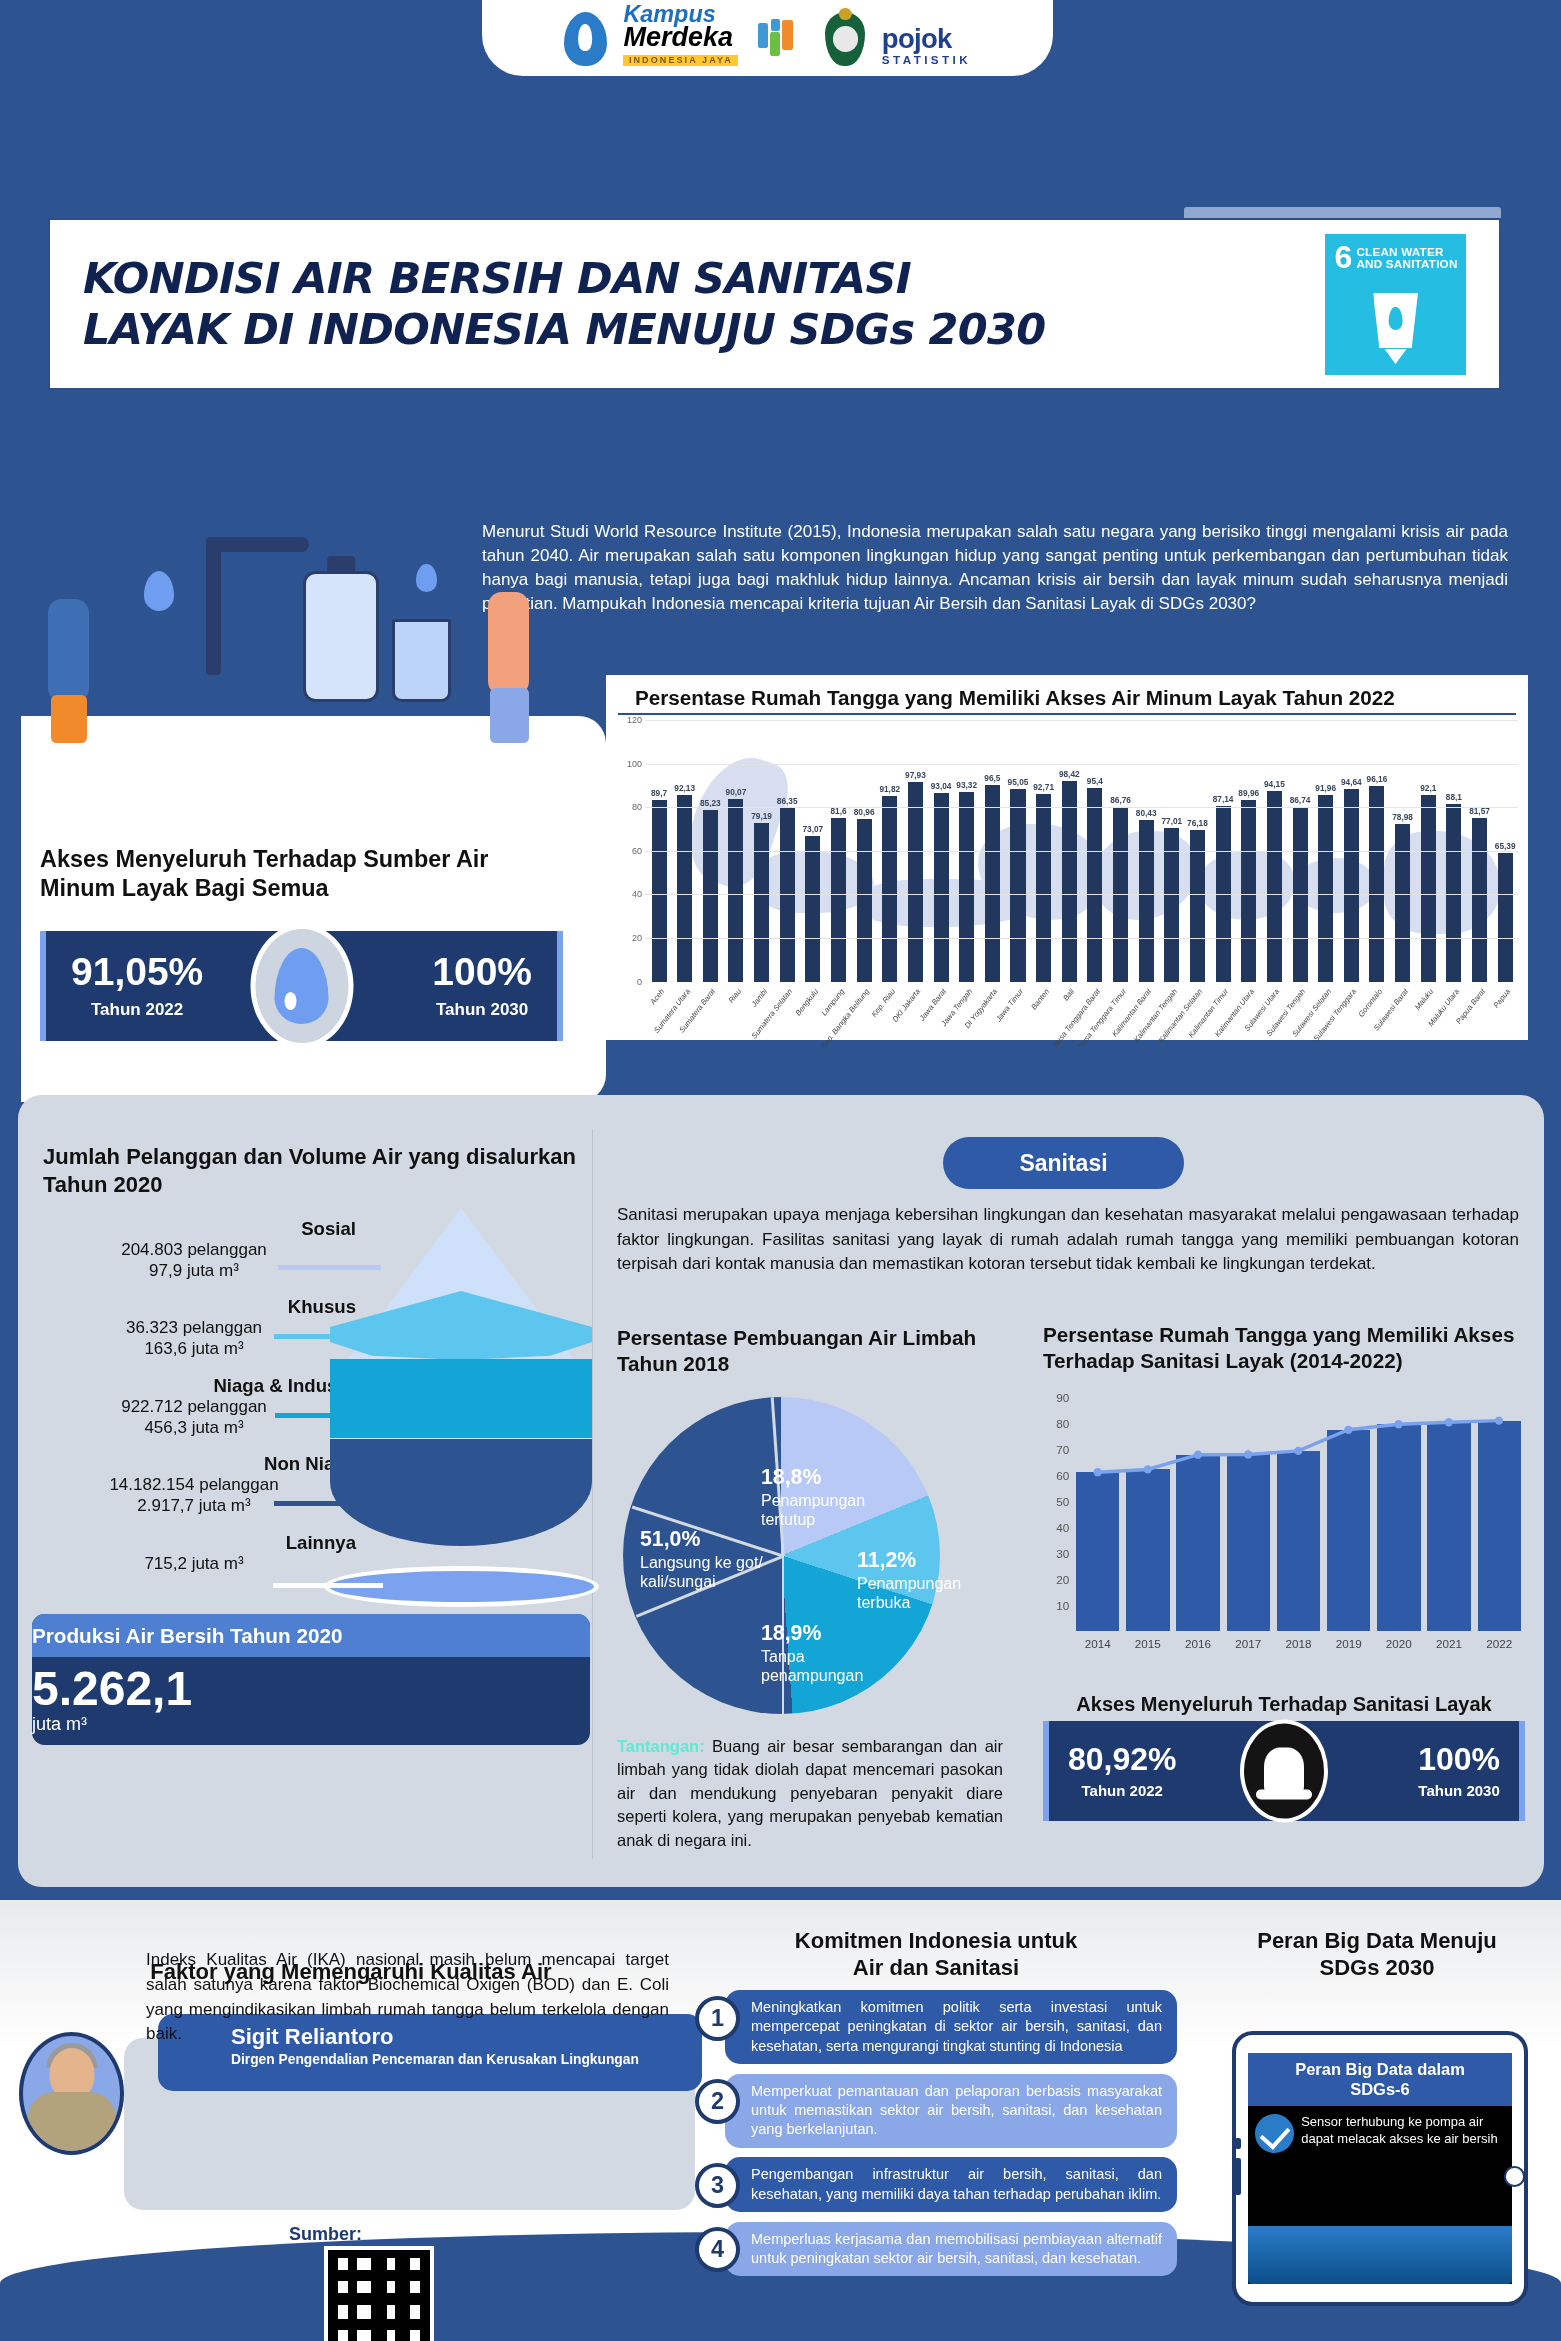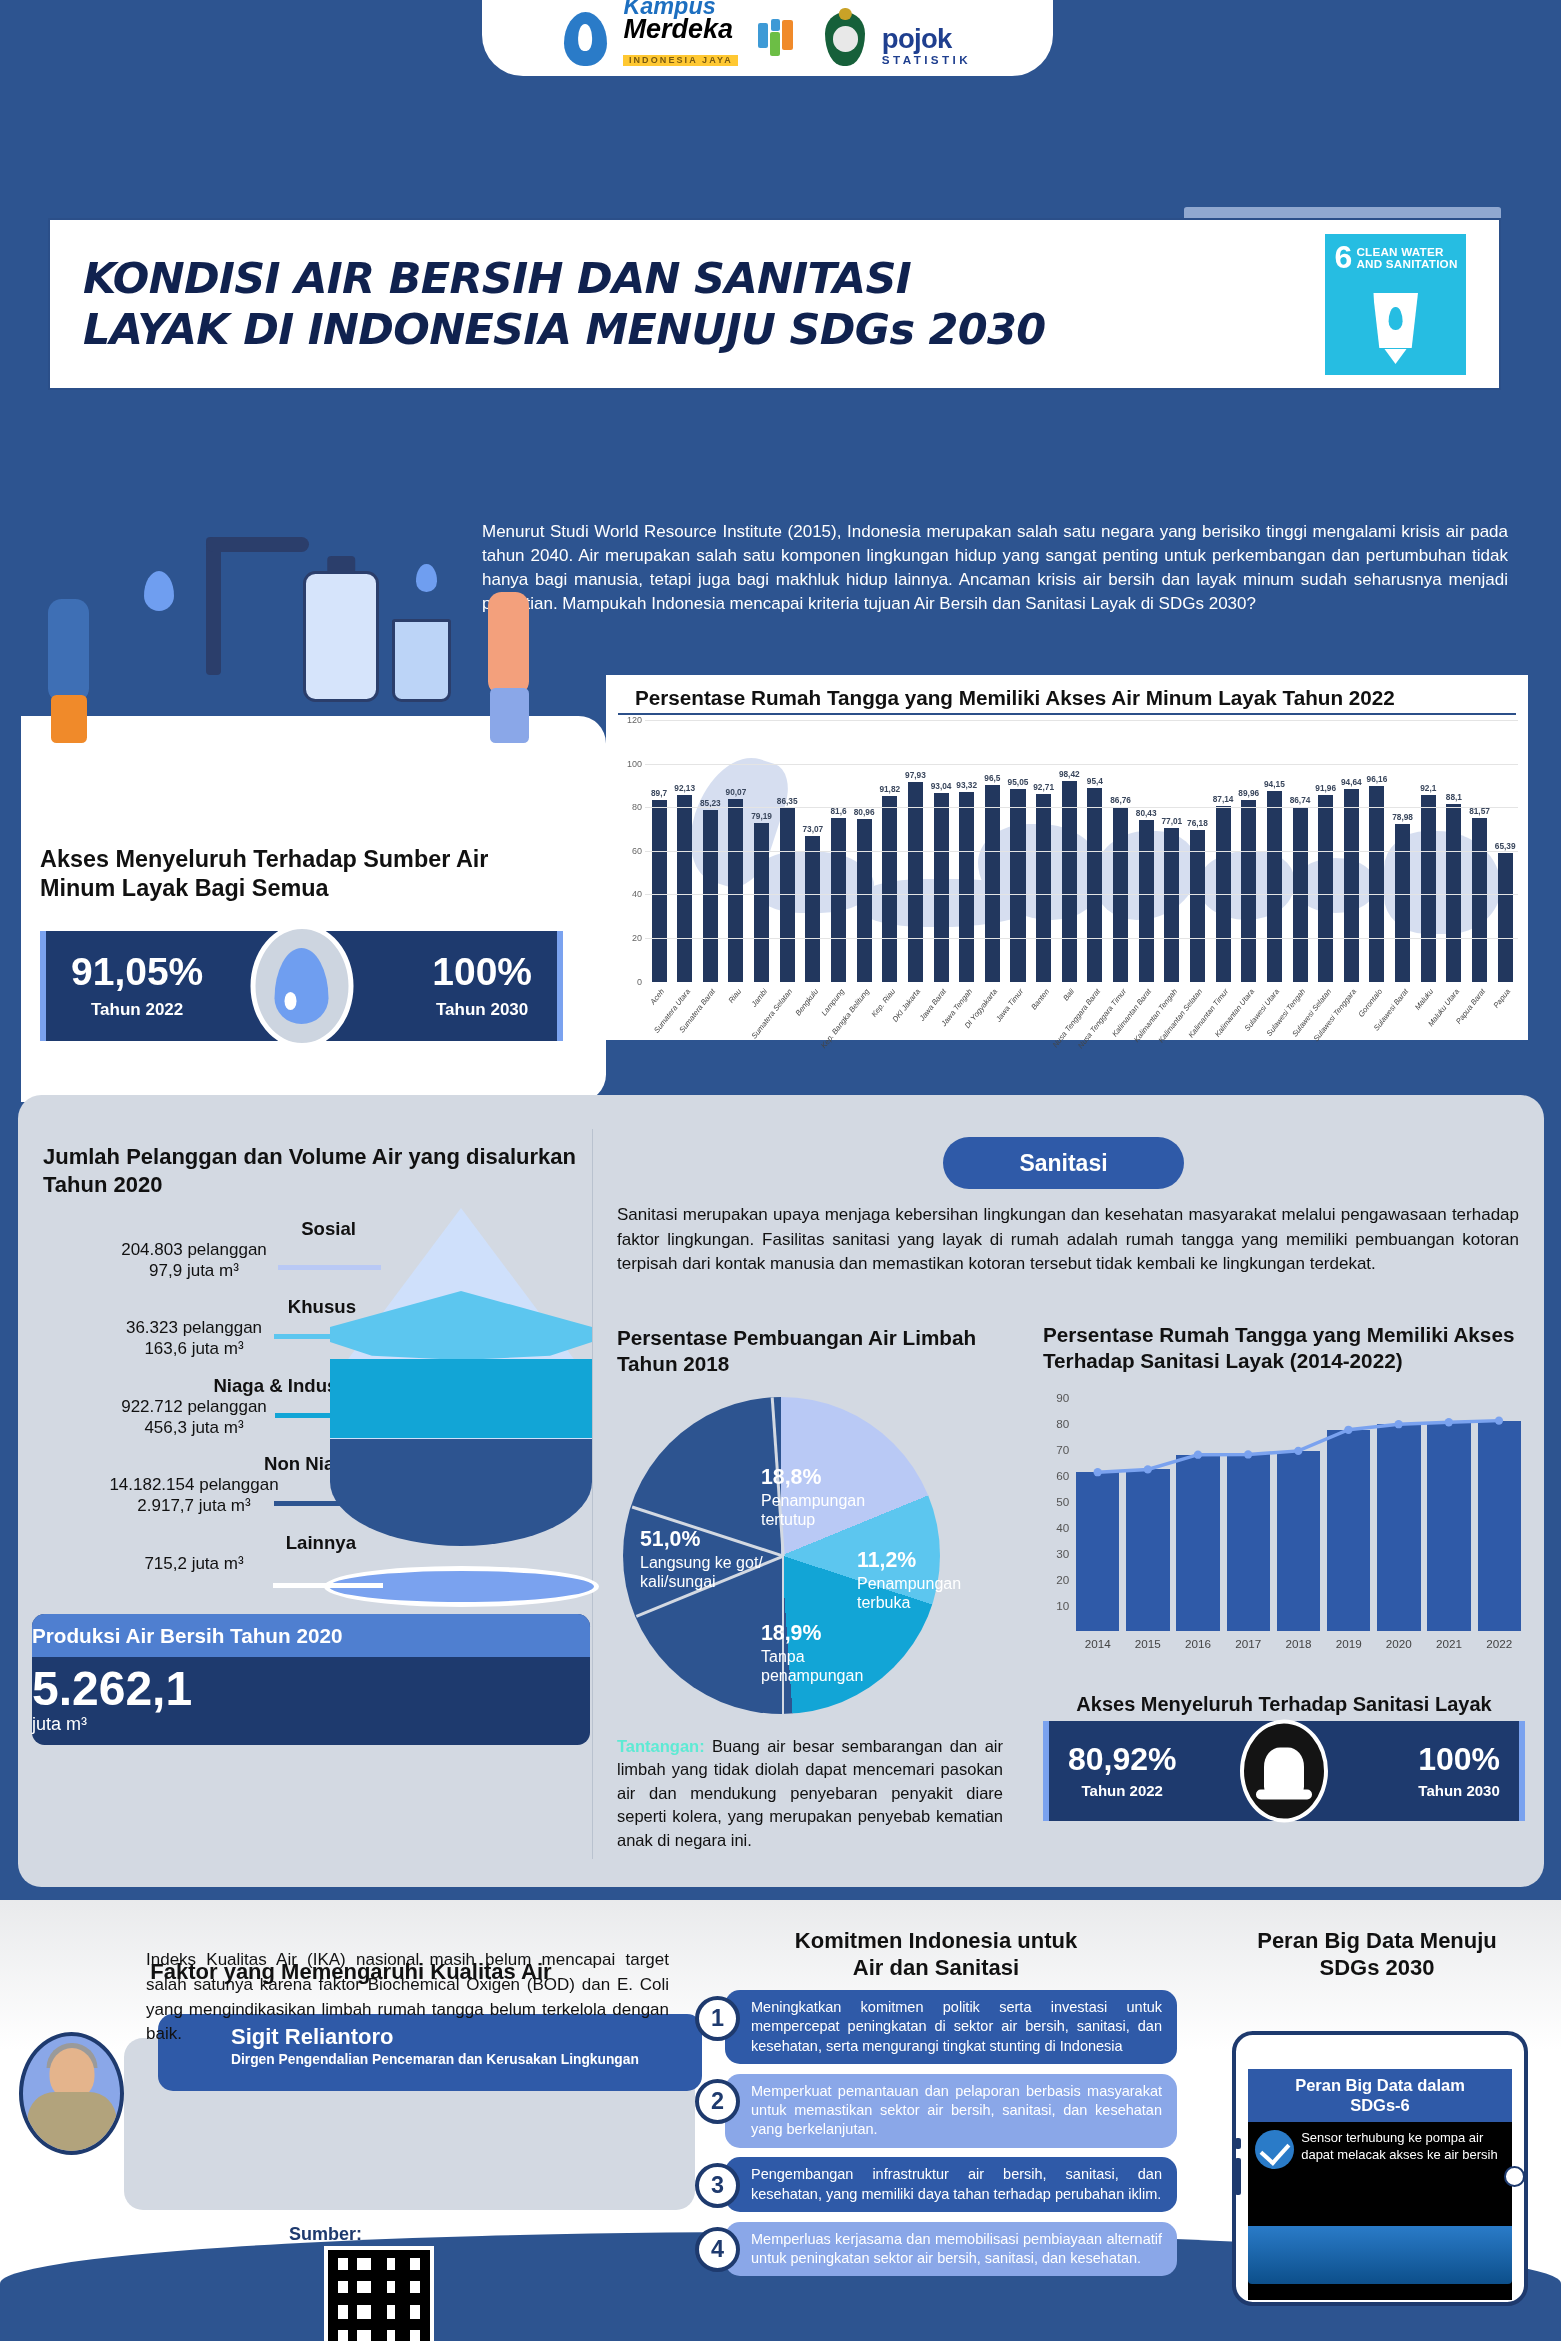--- a/index.html
+++ b/index.html
@@ -19,21 +19,21 @@
     padding-bottom:9.6px;
   }
   .logo-kemdik{ width:43px;height:54px;background:#2a7bc8;
     border-radius:50% 50% 46% 46%/58% 58% 42% 42%; position:relative;}
   .logo-kemdik::after{content:"";position:absolute;left:50%;top:22%;transform:translateX(-50%);
     width:13.8px;height:27.5px;background:#fff;border-radius:50% 50% 40% 40%;}
   .logo-km{display:flex;flex-direction:column;align-items:flex-start;line-height:.92;}
   .logo-km .l1{font-size:23.4px;font-weight:bold;color:#1d6fc0;font-style:italic;}
   .logo-km .l2{font-size:27px;font-weight:bold;color:#000000;font-style:italic;}
   .logo-km .l3{font-size:9px;font-weight:bold;color:#7a5a10;background:#ffc832;
-    padding:1.4px 5.5px;letter-spacing:2.1px;margin-top:13px;}
+    padding:1.4px 5.5px;letter-spacing:2.1px;margin-top:5px;}
   .logo-bps{width:54px;height:50px;position:relative;}
   .logo-bps i{position:absolute;display:block;border-radius:2.1px;}
   .logo-bps .b1{left:2.8px;top:6.9px;width:10.3px;height:25px;background:#3e9ad6;}
   .logo-bps .b2{left:15px;top:16.5px;width:10.3px;height:23.4px;background:#6cbe45;}
   .logo-bps .b3{left:27.5px;top:4.1px;width:10.3px;height:30px;background:#f08a2a;}
   .logo-bps .b4{left:16.5px;top:2.8px;width:9px;height:12.4px;background:#3e9ad6;}
   .logo-ugm{width:40px;height:54px;background:#16603a;
     border-radius:50% 50% 45% 45%/40% 40% 60% 60%;position:relative;}
   .logo-ugm::before{content:"";position:absolute;left:50%;top:-4.1px;transform:translateX(-50%);
     width:12.4px;height:12.4px;background:#c9a227;border-radius:50%;}
@@ -243,21 +243,21 @@
     border:4.1px solid #1e3a6e;background:#fff;color:#1e3a6e;font-size:23.4px;font-weight:bold;
     display:flex;align-items:center;justify-content:center;z-index:2;
     font-family:"Liberation Sans Narrow","Liberation Sans",sans-serif;}
   .c-box{margin-left:30px;border-radius:15px;padding:8.3px 15px 8.3px 26px;color:#fff;
     font-size:14.5px;line-height:1.32;text-align:justify;
     font-family:"Liberation Sans Narrow","Liberation Sans",sans-serif;}
   .c-dark{background:#2f5aa8;} .c-light{background:#8aa7e8;}
 
   .phone{position:absolute;left:1232px;top:2031px;width:296px;height:275px;background:#fff;
     border:4.8px solid #1e3a6e;border-radius:20.7px;padding:18px 12.4px;}
-  .phone-screen{width:100%;height:100%;background:#000;margin-top:16px;}
+  .phone-screen{width:100%;height:100%;background:#000;}
   .ph-head{background:#2f5aa8;color:#fff;text-align:center;font-size:16.5px;font-weight:bold;
     padding:6.2px 2.8px;line-height:1.22;
     font-family:"Liberation Sans Narrow","Liberation Sans",sans-serif;}
   .ph-body{display:flex;gap:6.9px;padding:8.3px 6.9px;}
   .ph-check{width:39px;height:39px;border-radius:50%;background:#2a7bc8;flex:0 0 auto;position:relative;}
   .ph-check::after{content:"";position:absolute;left:10.3px;top:6.9px;width:13.8px;height:22px;
     border:4.1px solid #fff;border-top:none;border-left:none;transform:rotate(42deg);}
   .ph-txt{color:#fff;font-size:13px;line-height:1.3;
     font-family:"Liberation Sans Narrow","Liberation Sans",sans-serif;}
   .ph-water{position:absolute;left:12.4px;right:12.4px;bottom:18px;height:58px;

